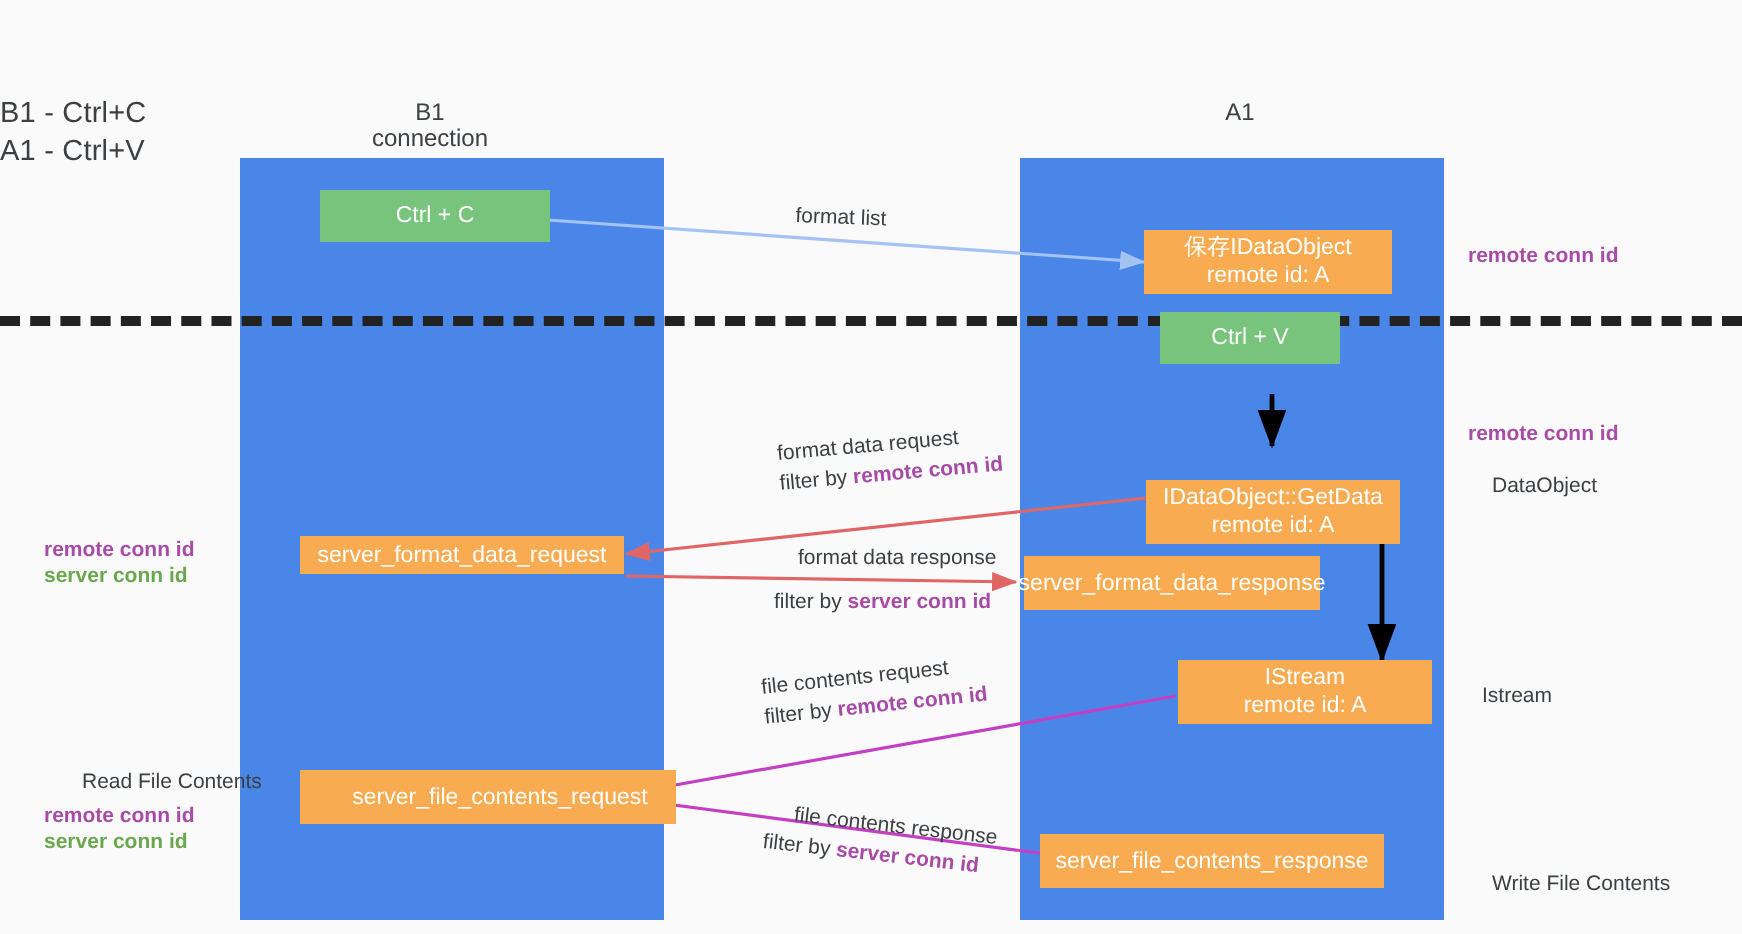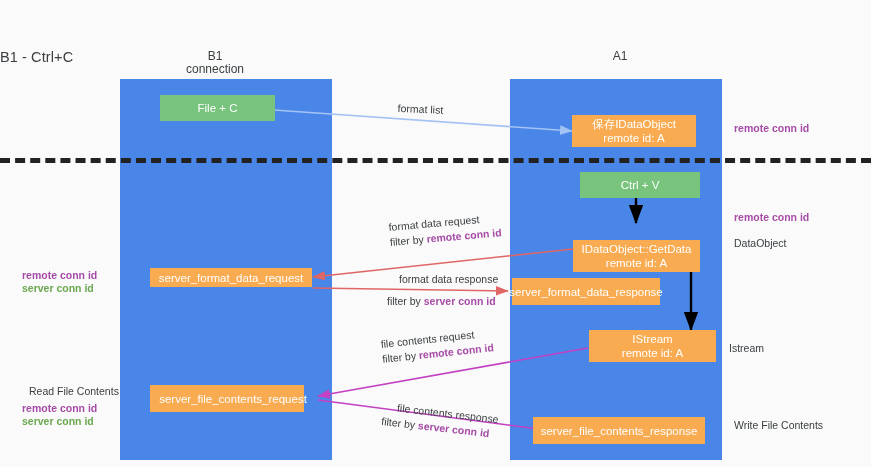--- a/index.html
+++ b/index.html
@@ -76,21 +76,21 @@
   .node.orange { background: #f9ab51; }
   .node .l2 { display: block; }
 
   
   .sidelabel {
     position: absolute;
     font-size: 10.5px;
     line-height: 13px;
     white-space: nowrap;
   }
-  .sidelabel.dark { color: #3c4043; }
+  .sidelabel.dark { color: #3c4043; margin-left: 12px; }
   .c-purple { color: #a64ca6; font-weight: bold; }
   .c-green  { color: #6aa84f; font-weight: bold; }
 
   
   .edgelabel {
     position: absolute;
     font-size: 10.5px;
     line-height: 15px;
     color: #3c4043;
     white-space: nowrap;
@@ -108,20 +108,21 @@
     pointer-events: none;
   }
 </style>
 </head>
 <body>
 
 <div id="stage">
 
   <div class="title">
     <div>B1 - Ctrl+C</div>
+    <div>A1 - Ctrl+V</div>
   </div>
 
   <div class="col-head" style="left:150px; top:50px; width:130px;">
     <div>B1</div>
     <div>connection</div>
   </div>
   <div class="col-head" style="left:555px; top:50px; width:130px;">
     <div>A1</div>
   </div>
 
@@ -155,29 +156,29 @@
     <line x1="691" y1="255" x2="691" y2="330" stroke="#000000" stroke-width="2.4" marker-end="url(#ah-black)"></line>
 
     <line x1="588" y1="348" x2="318" y2="396" stroke="#c340c3" stroke-width="1.6" marker-end="url(#ah-magenta)"></line>
 
     <line x1="318" y1="400" x2="546" y2="430" stroke="#c340c3" stroke-width="1.6" marker-end="url(#ah-magenta)"></line>
   </svg>
 
   <div class="divider"></div>
 
   <div class="node green" style="left:160px; top:95px; width:115px; height:26px;">
-    <span>File + C</span>
+    <span>Ctrl + C</span>
   </div>
 
   <div class="node orange" style="left:572px; top:115px; width:124px; height:32px;">
     <span>保存IDataObject</span>
     <span class="l2">remote id: A</span>
   </div>
 
-  <div class="node green" style="left:580px; top:172px; width:120px; height:26px;">
+  <div class="node green" style="left:580px; top:156px; width:90px; height:26px;">
     <span>Ctrl + V</span>
   </div>
 
   <div class="node orange" style="left:573px; top:227px; width:127px; height:32px;margin-top:13px;">
     <span>IDataObject::GetData</span>
     <span class="l2">remote id: A</span>
   </div>
 
   <div class="node orange" style="left:150px; top:268px; width:162px; height:19px;">
     <span>server_format_data_request</span>
@@ -185,25 +186,25 @@
 
   <div class="node orange" style="left:512px; top:278px; width:148px; height:27px;">
     <span>server_format_data_response</span>
   </div>
 
   <div class="node orange" style="left:589px; top:330px; width:127px; height:32px;">
     <span>IStream</span>
     <span class="l2">remote id: A</span>
   </div>
 
-  <div class="node orange" style="left:150px; top:385px; width:154px; height:27px;padding-left:16px;">
+  <div class="node orange" style="left:150px; top:385px; width:188px; height:27px;padding-left:16px;">
     <span>server_file_contents_request</span>
   </div>
 
-  <div class="node orange" style="left:533px; top:417px; width:172px; height:27px;">
+  <div class="node orange" style="left:520px; top:417px; width:172px; height:27px;">
     <span>server_file_contents_response</span>
   </div>
 
   <div class="edgelabel" style="left:398px; top:101px; transform:rotate(2.2deg);">
     <span>format list</span>
   </div>
 
   <div class="edgelabel" style="left:388px; top:220px; transform:rotate(-5deg);">
     <div>format data request</div>
     <div><span>filter by </span><b class="c-purple">remote conn id</b></div>
@@ -225,21 +226,21 @@
   </div>
 
   <div class="sidelabel c-purple" style="left:734px; top:122px;">remote conn id</div>
 
   <div class="sidelabel c-purple" style="left:734px; top:211px;">remote conn id</div>
 
   <div class="sidelabel dark" style="left:734px; top:237px;">DataObject</div>
 
   <div class="sidelabel dark" style="left:729px; top:342px;">Istream</div>
 
-  <div class="sidelabel dark" style="left:734px; top:419px;">Write File Contents</div>
+  <div class="sidelabel dark" style="left:734px; top:436px;">Write File Contents</div>
 
   <div class="sidelabel c-purple" style="left:22px; top:269px;">remote conn id</div>
 
   <div class="sidelabel c-green" style="left:22px; top:282px;">server conn id</div>
 
   <div class="sidelabel dark" style="left:29px; top:385px;">Read File Contents</div>
 
   <div class="sidelabel c-purple" style="left:22px; top:402px;">remote conn id</div>
 
   <div class="sidelabel c-green" style="left:22px; top:415px;">server conn id</div>

